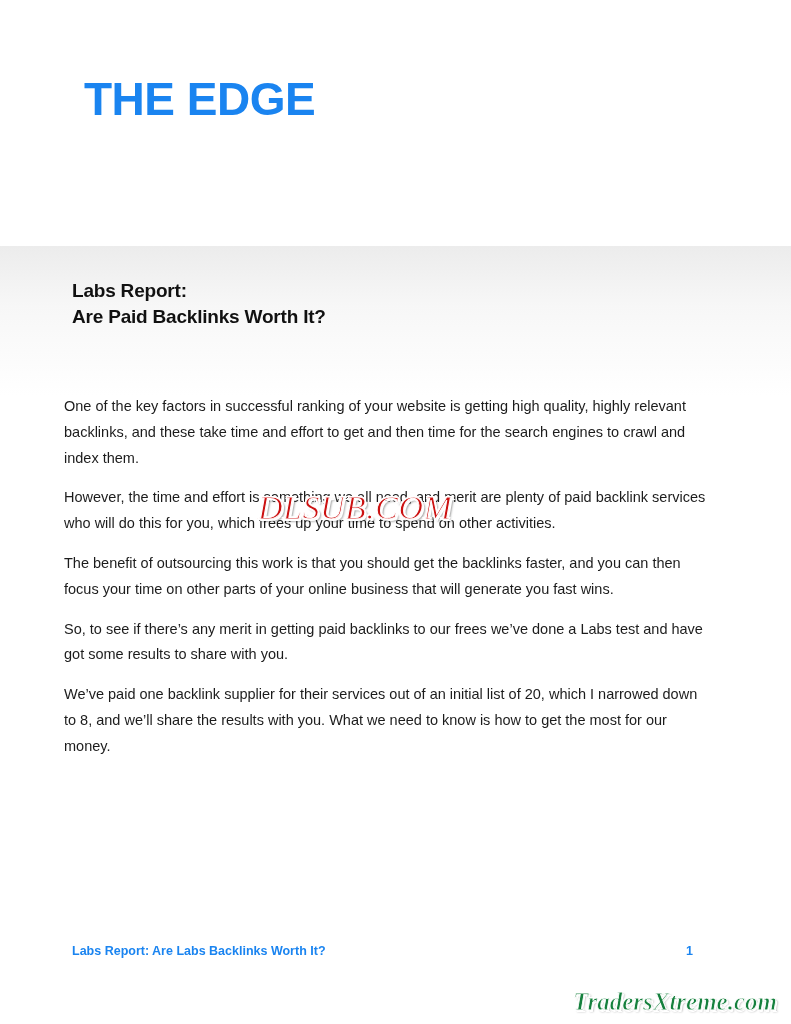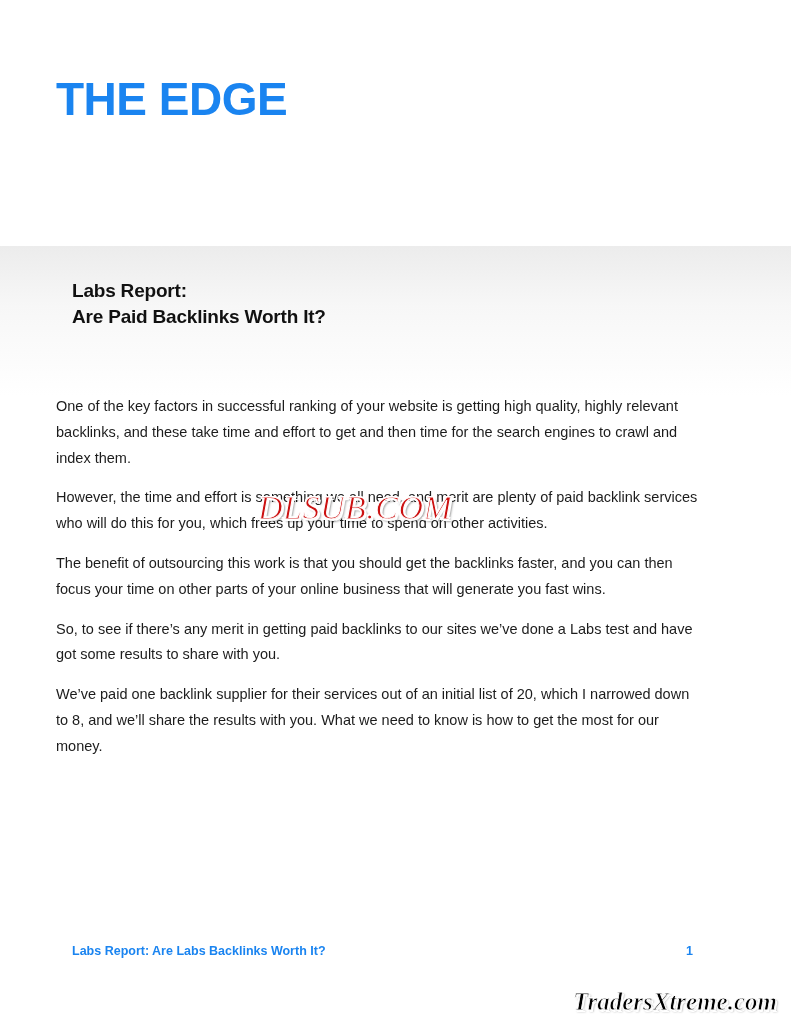--- a/index.html
+++ b/index.html
@@ -59,21 +59,21 @@
   .masthead {
     position: absolute;
     top: 18px;
     left: 0;
     width: 791px;
     height: 228px;
     background: #ffffff;
   }
   .brand {
     position: absolute;
-    left: 56px;
+    left: 84px;
     top: 58px;
     color: #1a84f0;
     font-size: 46px;
     font-weight: bold;
     letter-spacing: -0.5px;
     line-height: 1;
   }
 
   
   .content {
@@ -93,21 +93,21 @@
   .title-line {
     font-size: 19px;
     font-weight: bold;
     color: #111111;
     line-height: 1.38;
     letter-spacing: -0.2px;
   }
 
   .body-copy {
     position: absolute;
-    left: 56px;
+    left: 64px;
     top: 148px;
     width: 648px;
   }
   .para {
     font-size: 14.5px;
     line-height: 1.78;
     color: #1c1c1c;
     margin: 0 0 14px 0;
     text-align: left;
   }
@@ -161,21 +161,21 @@
 
   
   .wm-traders {
     position: absolute;
     right: 14px;
     bottom: 8px;
     font-family: "Liberation Serif", serif;
     font-size: 25px;
     font-weight: bold;
     font-style: italic;
-    color: #000000;
+    color: #15803d;
     -webkit-text-stroke: 0.8px #ffffff;
     text-shadow:
       1.5px 1.5px 0 #ffffff,
       -1px -1px 0 #ffffff,
       2px 2px 2px rgba(0,0,0,0.3);
     white-space: nowrap;
   }
 </style>
 </head>
 <body>
@@ -193,21 +193,21 @@
 
     <div class="title-block">
       <div class="title-line">Labs Report:</div>
       <div class="title-line">Are Paid Backlinks Worth It?</div>
     </div>
 
     <div class="body-copy">
       <p class="para">One of the key factors in successful ranking of your website is getting high quality, highly relevant backlinks, and these take time and effort to get and then time for the search engines to crawl and index them.</p>
       <p class="para">However, the time and effort is something we all need, and merit are plenty of paid backlink services who will do this for you, which frees up your time to spend on other activities.</p>
       <p class="para">The benefit of outsourcing this work is that you should get the backlinks faster, and you can then focus your time on other parts of your online business that will generate you fast wins.</p>
-      <p class="para">So, to see if there’s any merit in getting paid backlinks to our sites we’ve done a Labs test and have got some results to share with you.</p>
+      <p class="para">So, to see if there’s any merit in getting paid backlinks to our frees we’ve done a Labs test and have got some results to share with you.</p>
       <p class="para">We’ve paid one backlink supplier for their services out of an initial list of 20, which I narrowed down to 8, and we’ll share the results with you.  What we need to know is how to get the most for our money.</p>
     </div>
 
     <div class="footer">
       <div class="footer-title">Labs Report: Are Labs Backlinks Worth It?</div>
       <div class="footer-page">1</div>
     </div>
 
   </div>
 

